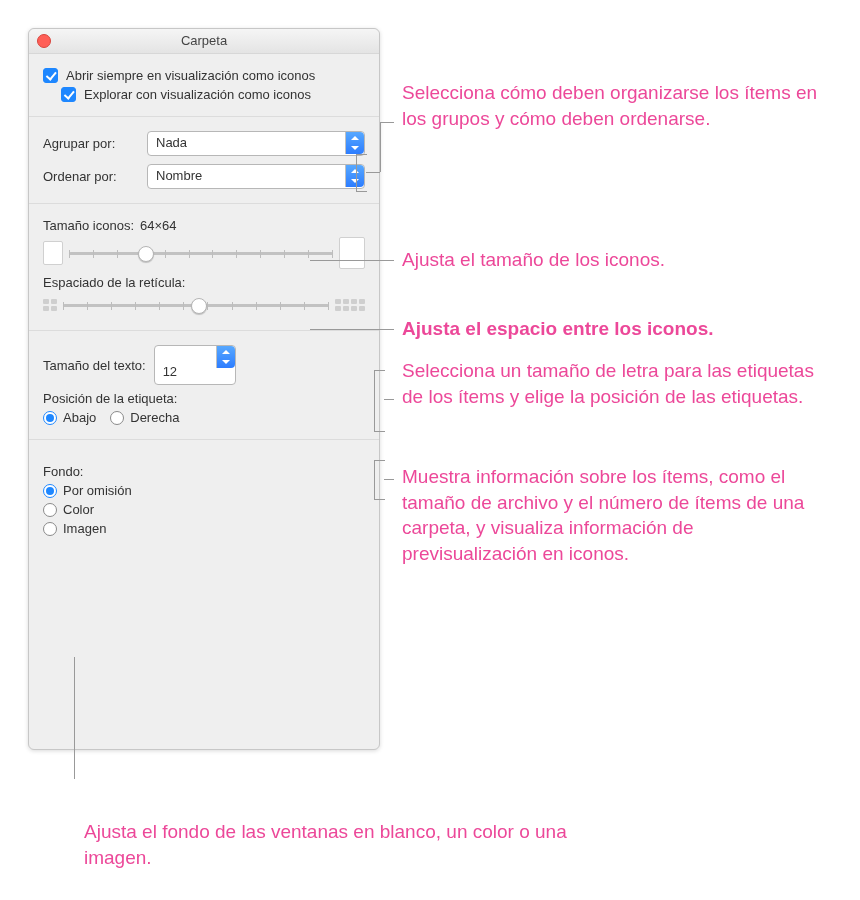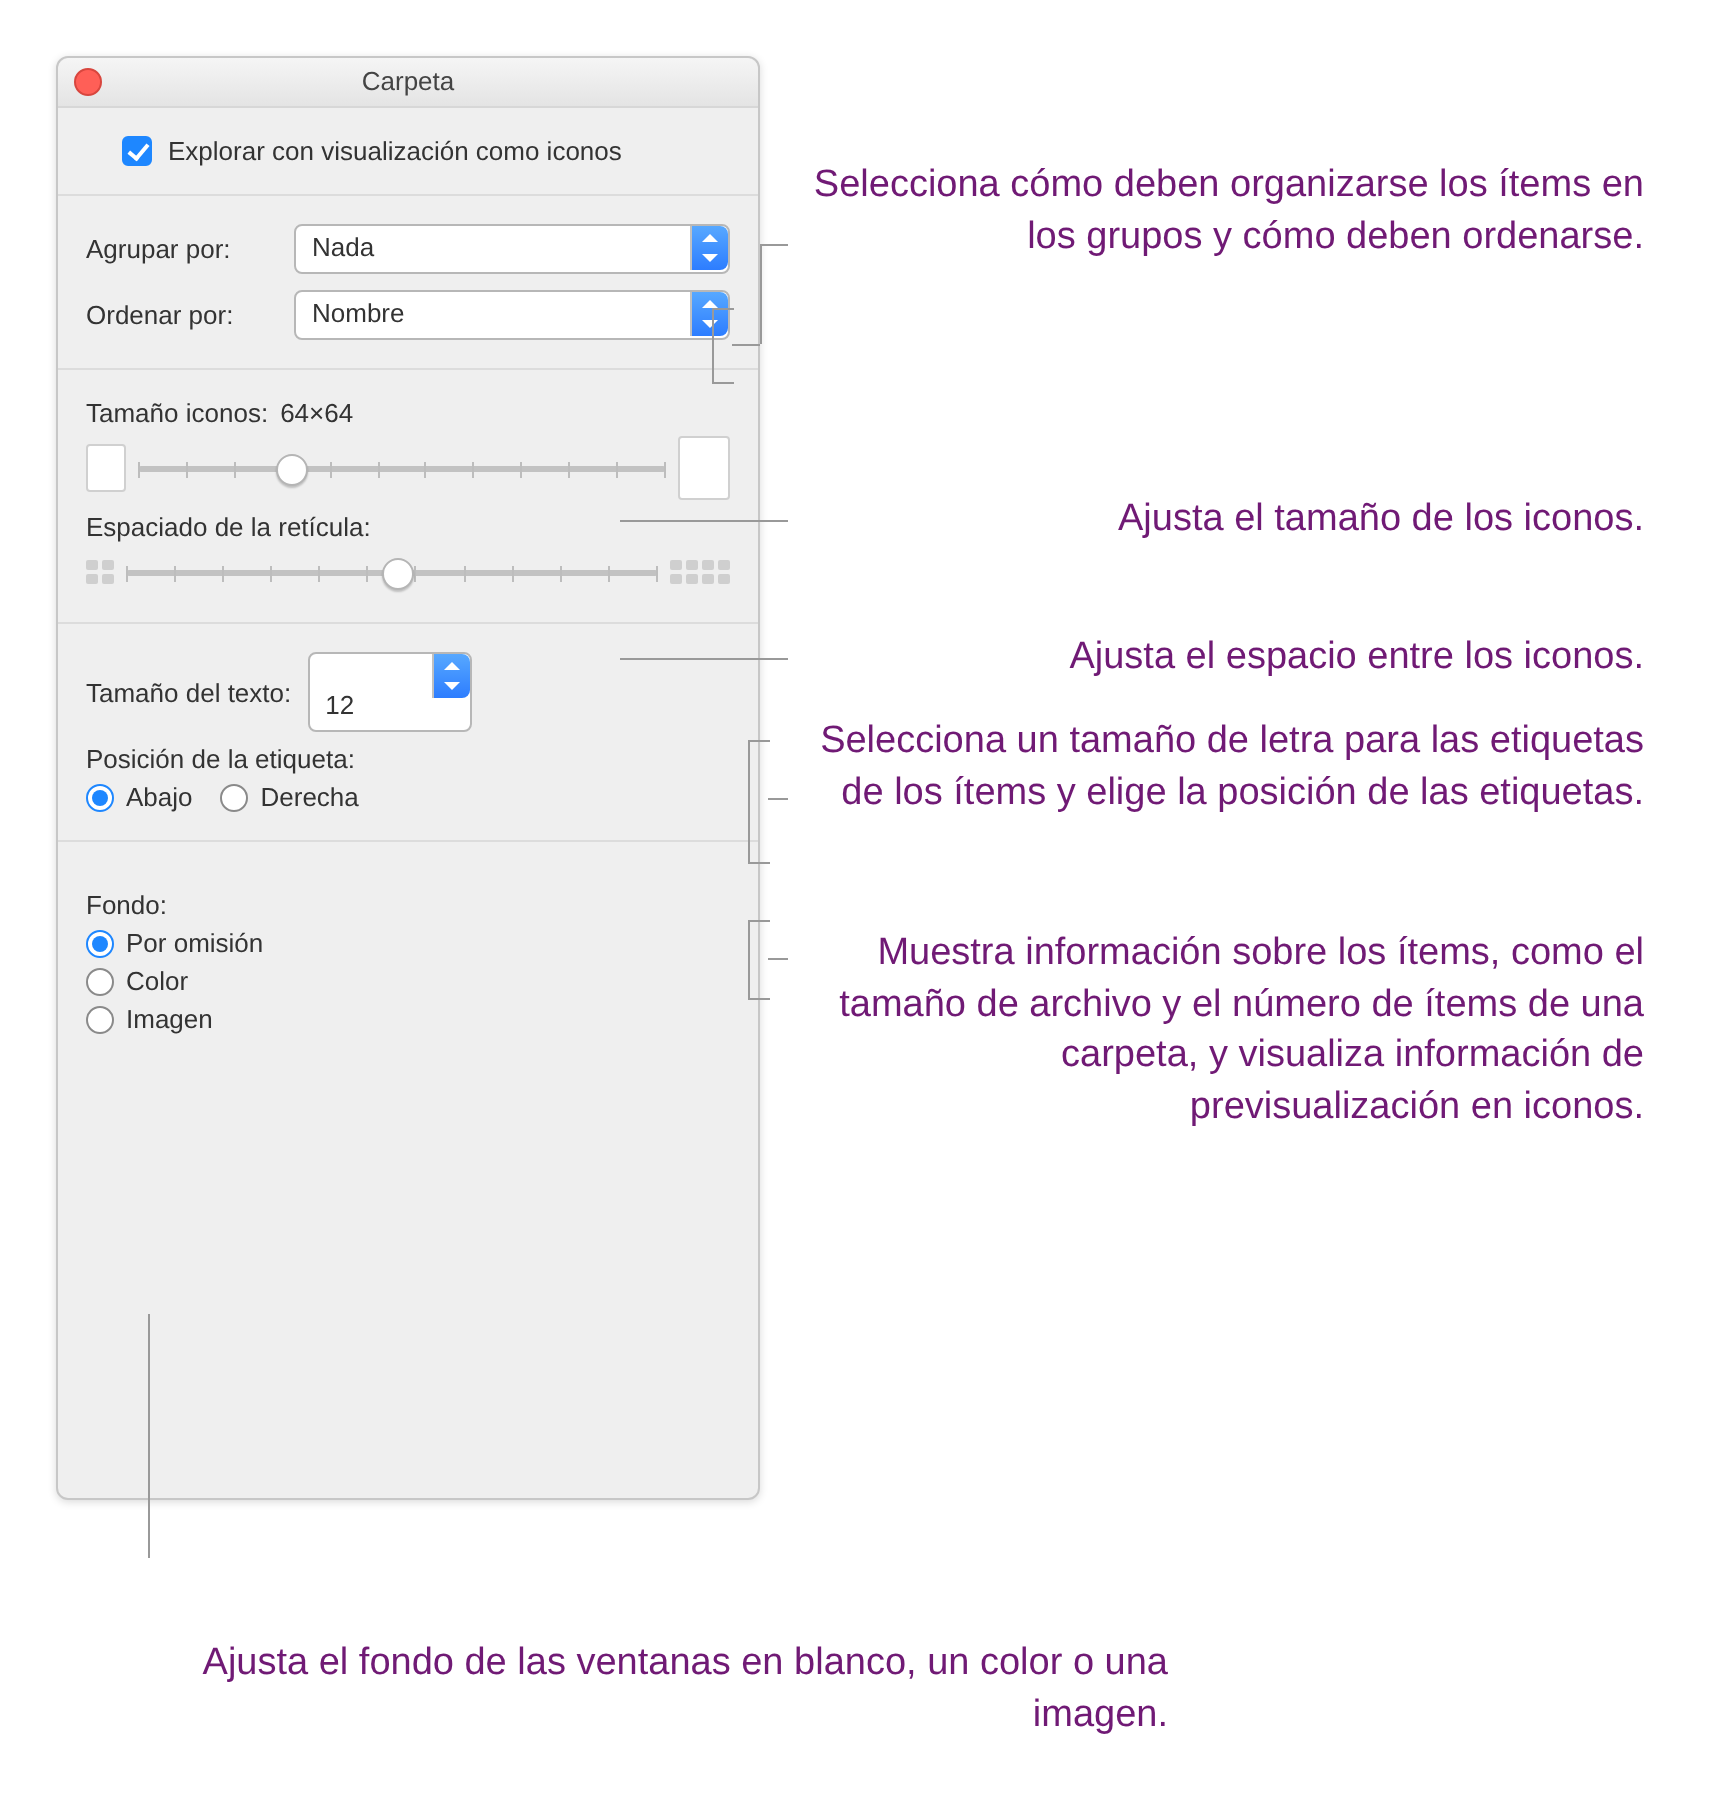--- a/index.html
+++ b/index.html
@@ -31,37 +31,41 @@
   .grid-icon{display:inline-grid;gap:2px;}
   .grid-icon span{width:6px;height:5px;background:#cfcfcf;border-radius:1px;}
   .grid-wide{grid-template-columns:repeat(2,6px);margin-right:6px;}
   .grid-tight{grid-template-columns:repeat(4,6px);margin-left:6px;}
   .radio{width:14px;height:14px;border-radius:50%;border:1px solid #8a8a8a;background:#fff;display:inline-flex;align-items:center;justify-content:center;margin-right:6px;box-sizing:border-box;}
   .radio.on{border-color:#1e87ff;}
   .radio.on::after{content:"";width:8px;height:8px;border-radius:50%;background:#1e87ff;}
   .btn{display:inline-block;padding:3px 16px;border:1px solid #bdbdbd;border-radius:4px;background:linear-gradient(#fdfdfd,#f0f0f0);font-size:13px;}
   .btn-row{text-align:center;padding:18px 0 14px;}
   
-  .ann{position:absolute;font-size:19px;color:#701a75;line-height:1.35;width:420px;text-align:right;}
+  .ann{position:absolute;font-size:19px;color:#ec4899;line-height:1.35;width:420px;}
   .bracket{position:absolute;border-left:1px solid #999;border-top:1px solid #999;border-bottom:1px solid #999;width:10px;}
   .hline{position:absolute;border-top:1px solid #999;}
   .vline{position:absolute;border-left:1px solid #999;}
 </style>
 </head>
 <body>
 
 <div class="canvas">
 
   <div class="window">
     <div class="titlebar">
       <span class="close-dot"></span>
       <span class="title">Carpeta</span>
     </div>
 
     <div class="section first">
+      <div class="row">
+        <span class="check on"></span>
+        <span>Abrir siempre en visualización como iconos</span>
+      </div>
       <div class="row" style="padding-left:18px;">
         <span class="check on"></span>
         <span>Explorar con visualización como iconos</span>
       </div>
     </div>
 
     <div class="section">
       <div class="row">
         <span class="label">Agrupar por:</span>
         <div class="select">
@@ -181,21 +185,21 @@
       <div class="row">
         <span class="radio"></span>
         <span>Imagen</span>
       </div>
     </div>
 
   </div>
 
   <div class="ann" style="left:402px;top:80px;">Selecciona cómo deben organizarse los ítems en los grupos y cómo deben ordenarse.</div>
   <div class="ann" style="left:402px;top:247px;">Ajusta el tamaño de los iconos.</div>
-  <div class="ann" style="left:402px;top:316px;">Ajusta el espacio entre los iconos.</div>
+  <div class="ann" style="left:402px;top:316px;font-weight:bold;">Ajusta el espacio entre los iconos.</div>
   <div class="ann" style="left:402px;top:358px;">Selecciona un tamaño de letra para las etiquetas de los ítems y elige la posición de las etiquetas.</div>
   <div class="ann" style="left:402px;top:464px;">Muestra información sobre los ítems, como el tamaño de archivo y el número de ítems de una carpeta, y visualiza información de previsualización en iconos.</div>
   <div class="ann" style="left:84px;top:788px;width:500px;margin-top:31px;">Ajusta el fondo de las ventanas en blanco, un color o una imagen.</div>
 
   <div class="bracket" style="left:356px;top:154px;height:36px;"></div>
   <div class="hline" style="left:366px;top:172px;width:14px;"></div>
   <div class="vline" style="left:380px;top:122px;height:50px;"></div>
   <div class="hline" style="left:380px;top:122px;width:14px;"></div>
 
   <div class="hline" style="left:310px;top:260px;width:84px;"></div>

